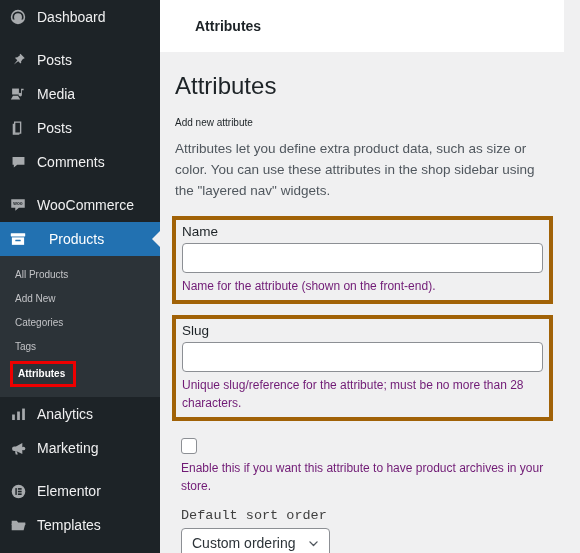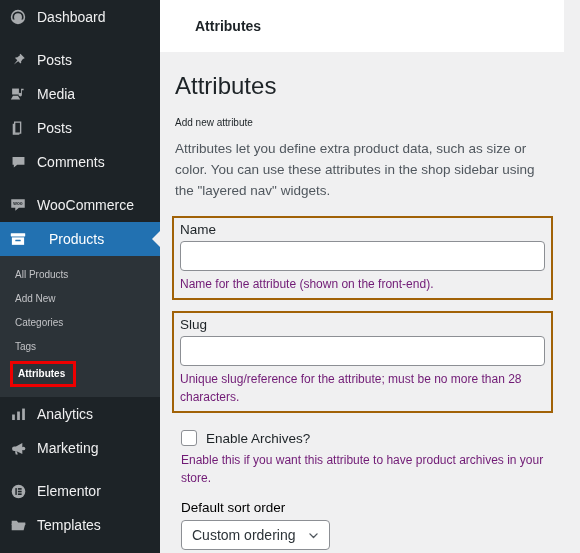--- a/index.html
+++ b/index.html
@@ -159,21 +159,21 @@
     margin-bottom: 14px;
   }
 
   
   .field-group {
     position: relative;
     padding: 4px 6px 5px 6px;
     margin-bottom: 11px;
   }
   .field-group.boxed {
-    border: 2px solid #a16207;
+    border: 4px solid #a16207;
     margin-left: -3px;
     margin-right: -3px;
   }
 
   label.flabel {
     display: block;
     font-size: 13.5px;
     color: #1d2327;
     margin-bottom: 3px;
     line-height: 1.2;
@@ -215,24 +215,25 @@
     flex: 0 0 16px;
   }
   .check-row .clabel {
     margin-left: 9px;
     font-size: 13.5px;
     color: #1d2327;
   }
 
   .sort-label {
     font-size: 13.5px;
-    color: #000000;
+    color: #404040;
     margin-top: 13px;
     margin-bottom: 5px;
     display: block;
+    font-family: Liberation Mono, monospace;
   }
 
   .select-box {
     display: inline-flex;
     align-items: center;
     height: 30px;
     background: #fff;
     border: 1px solid #8c8f94;
     border-radius: 4px;
     padding: 0 9px 0 10px;
@@ -404,21 +405,20 @@
 
       <div class="field-group boxed">
         <label class="flabel">Slug</label>
         <input class="text-field" type="text" placeholder="" style="">
         <p class="help">Unique slug/reference for the attribute; must be no more than 28 characters.</p>
       </div>
 
       <div class="field-group" style="padding-left:6px;padding-top:2px;margin-bottom:2px;">
         <div class="check-row">
           <span class="cbox"></span>
-          <span class="clabel">Enable Archives?</span>
         </div>
         <p class="help">Enable this if you want this attribute to have product archives in your store.</p>
 
         <label class="sort-label">Default sort order</label>
         <div class="select-box">
           <span>Custom ordering</span>
           <span class="chev">
             <svg width="13" height="13" viewBox="0 0 20 20" fill="none" stroke="currentColor" stroke-width="2.1" stroke-linecap="round" stroke-linejoin="round">
               <path d="M4.5 7.5L10 13l5.5-5.5"></path>
             </svg>

